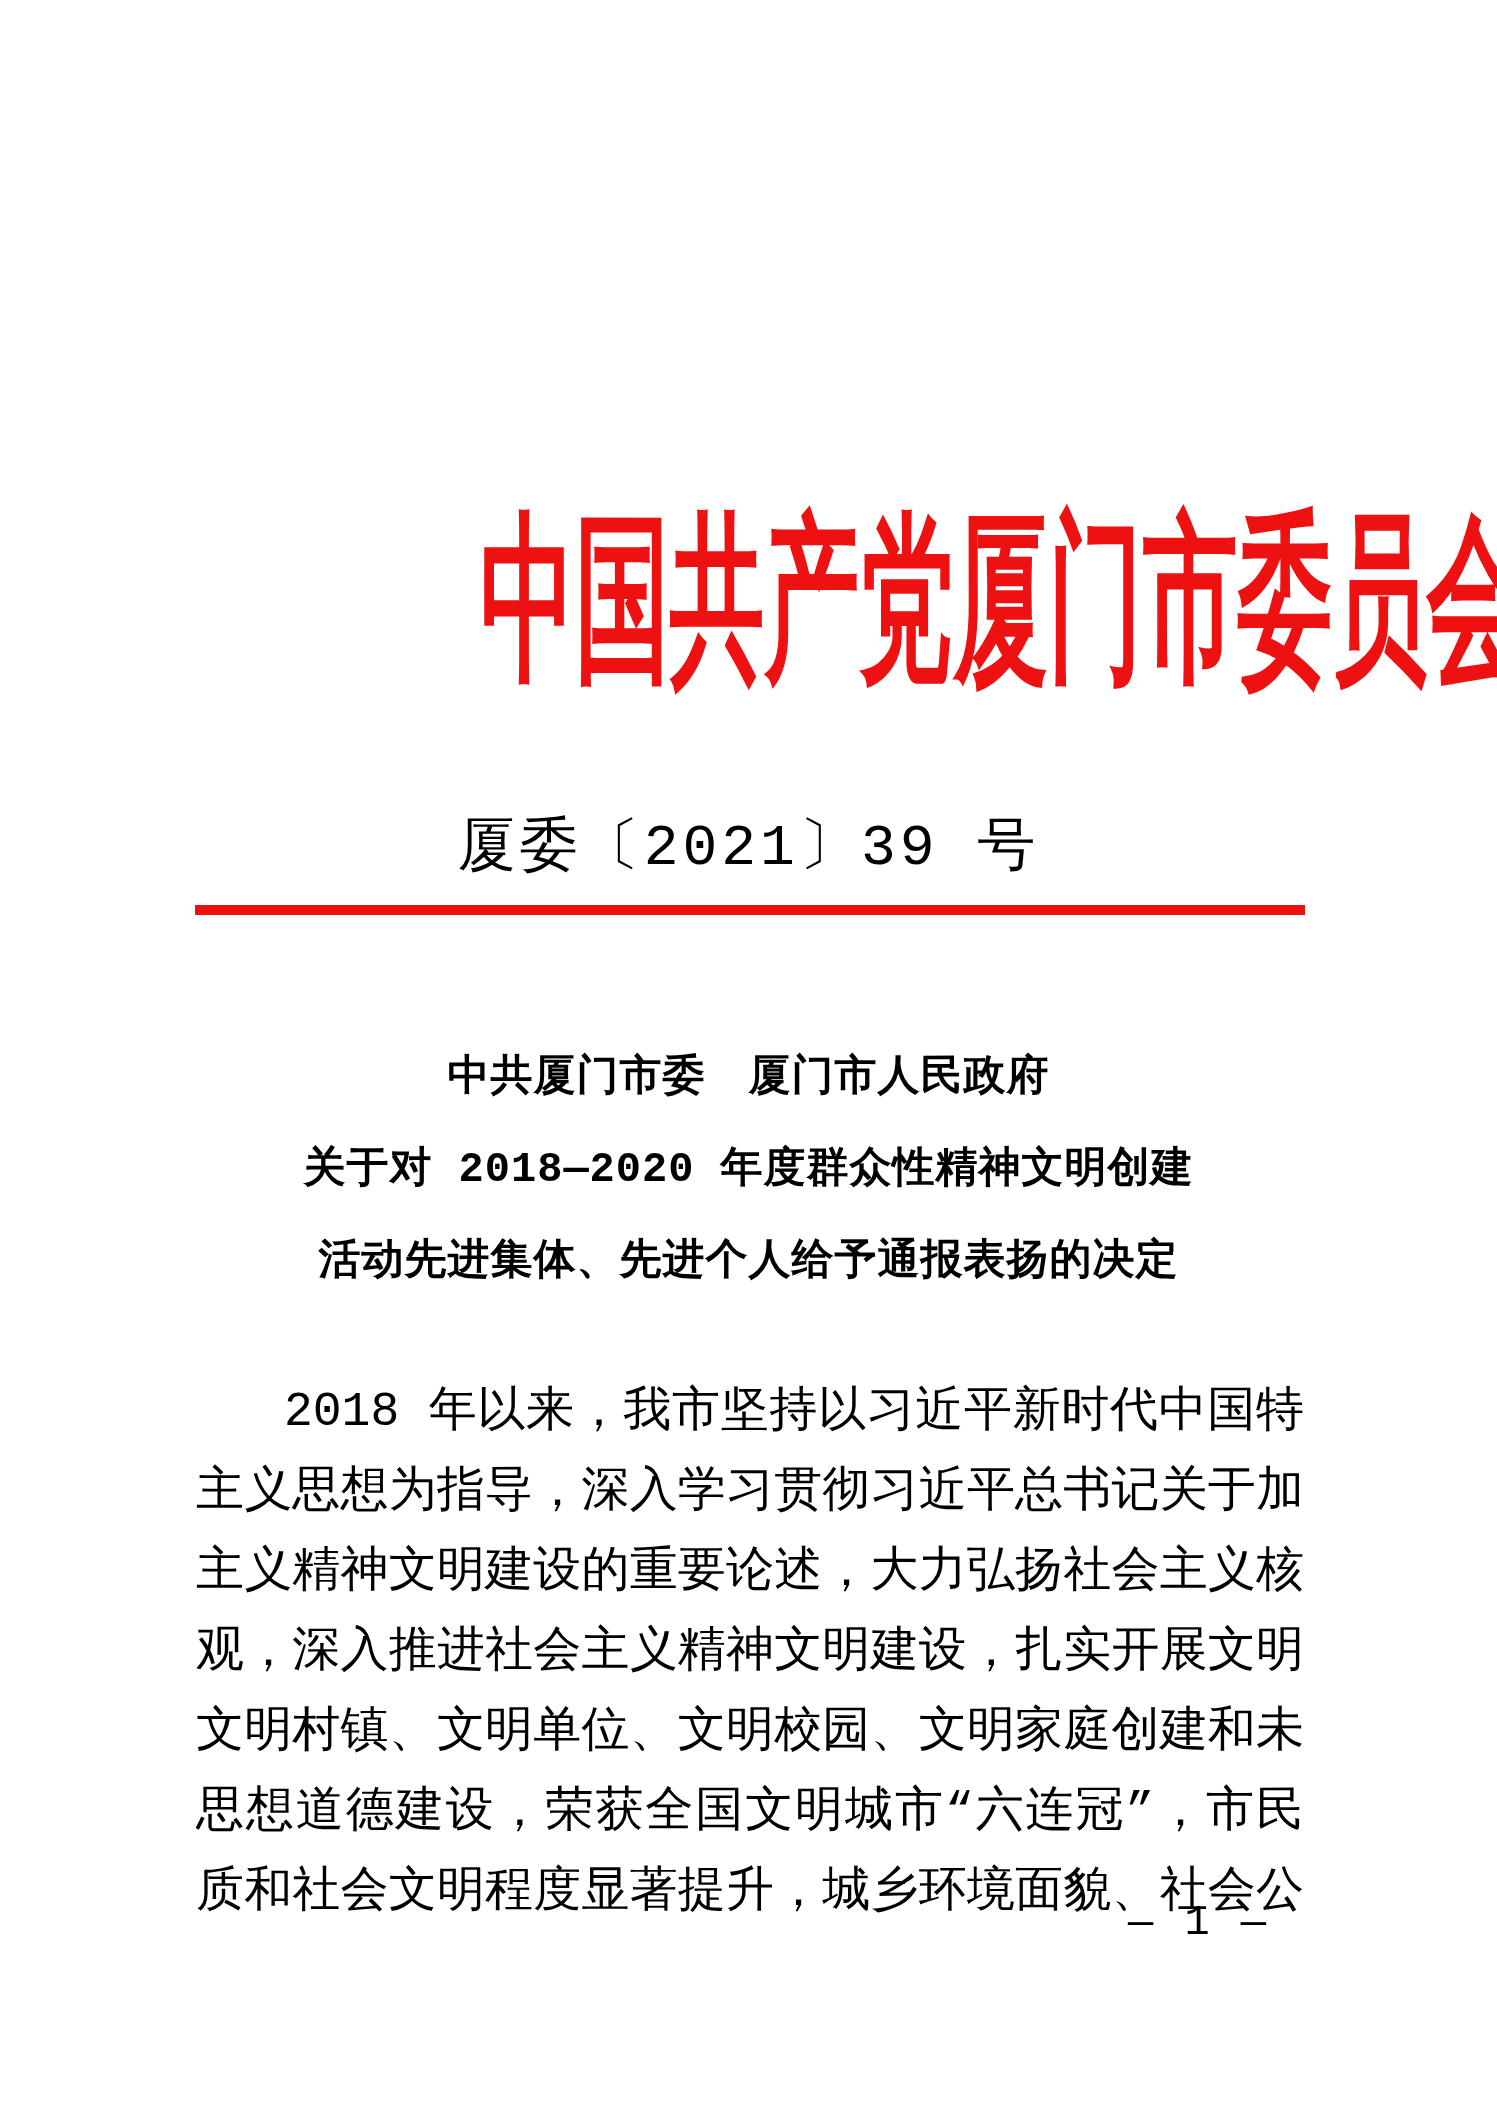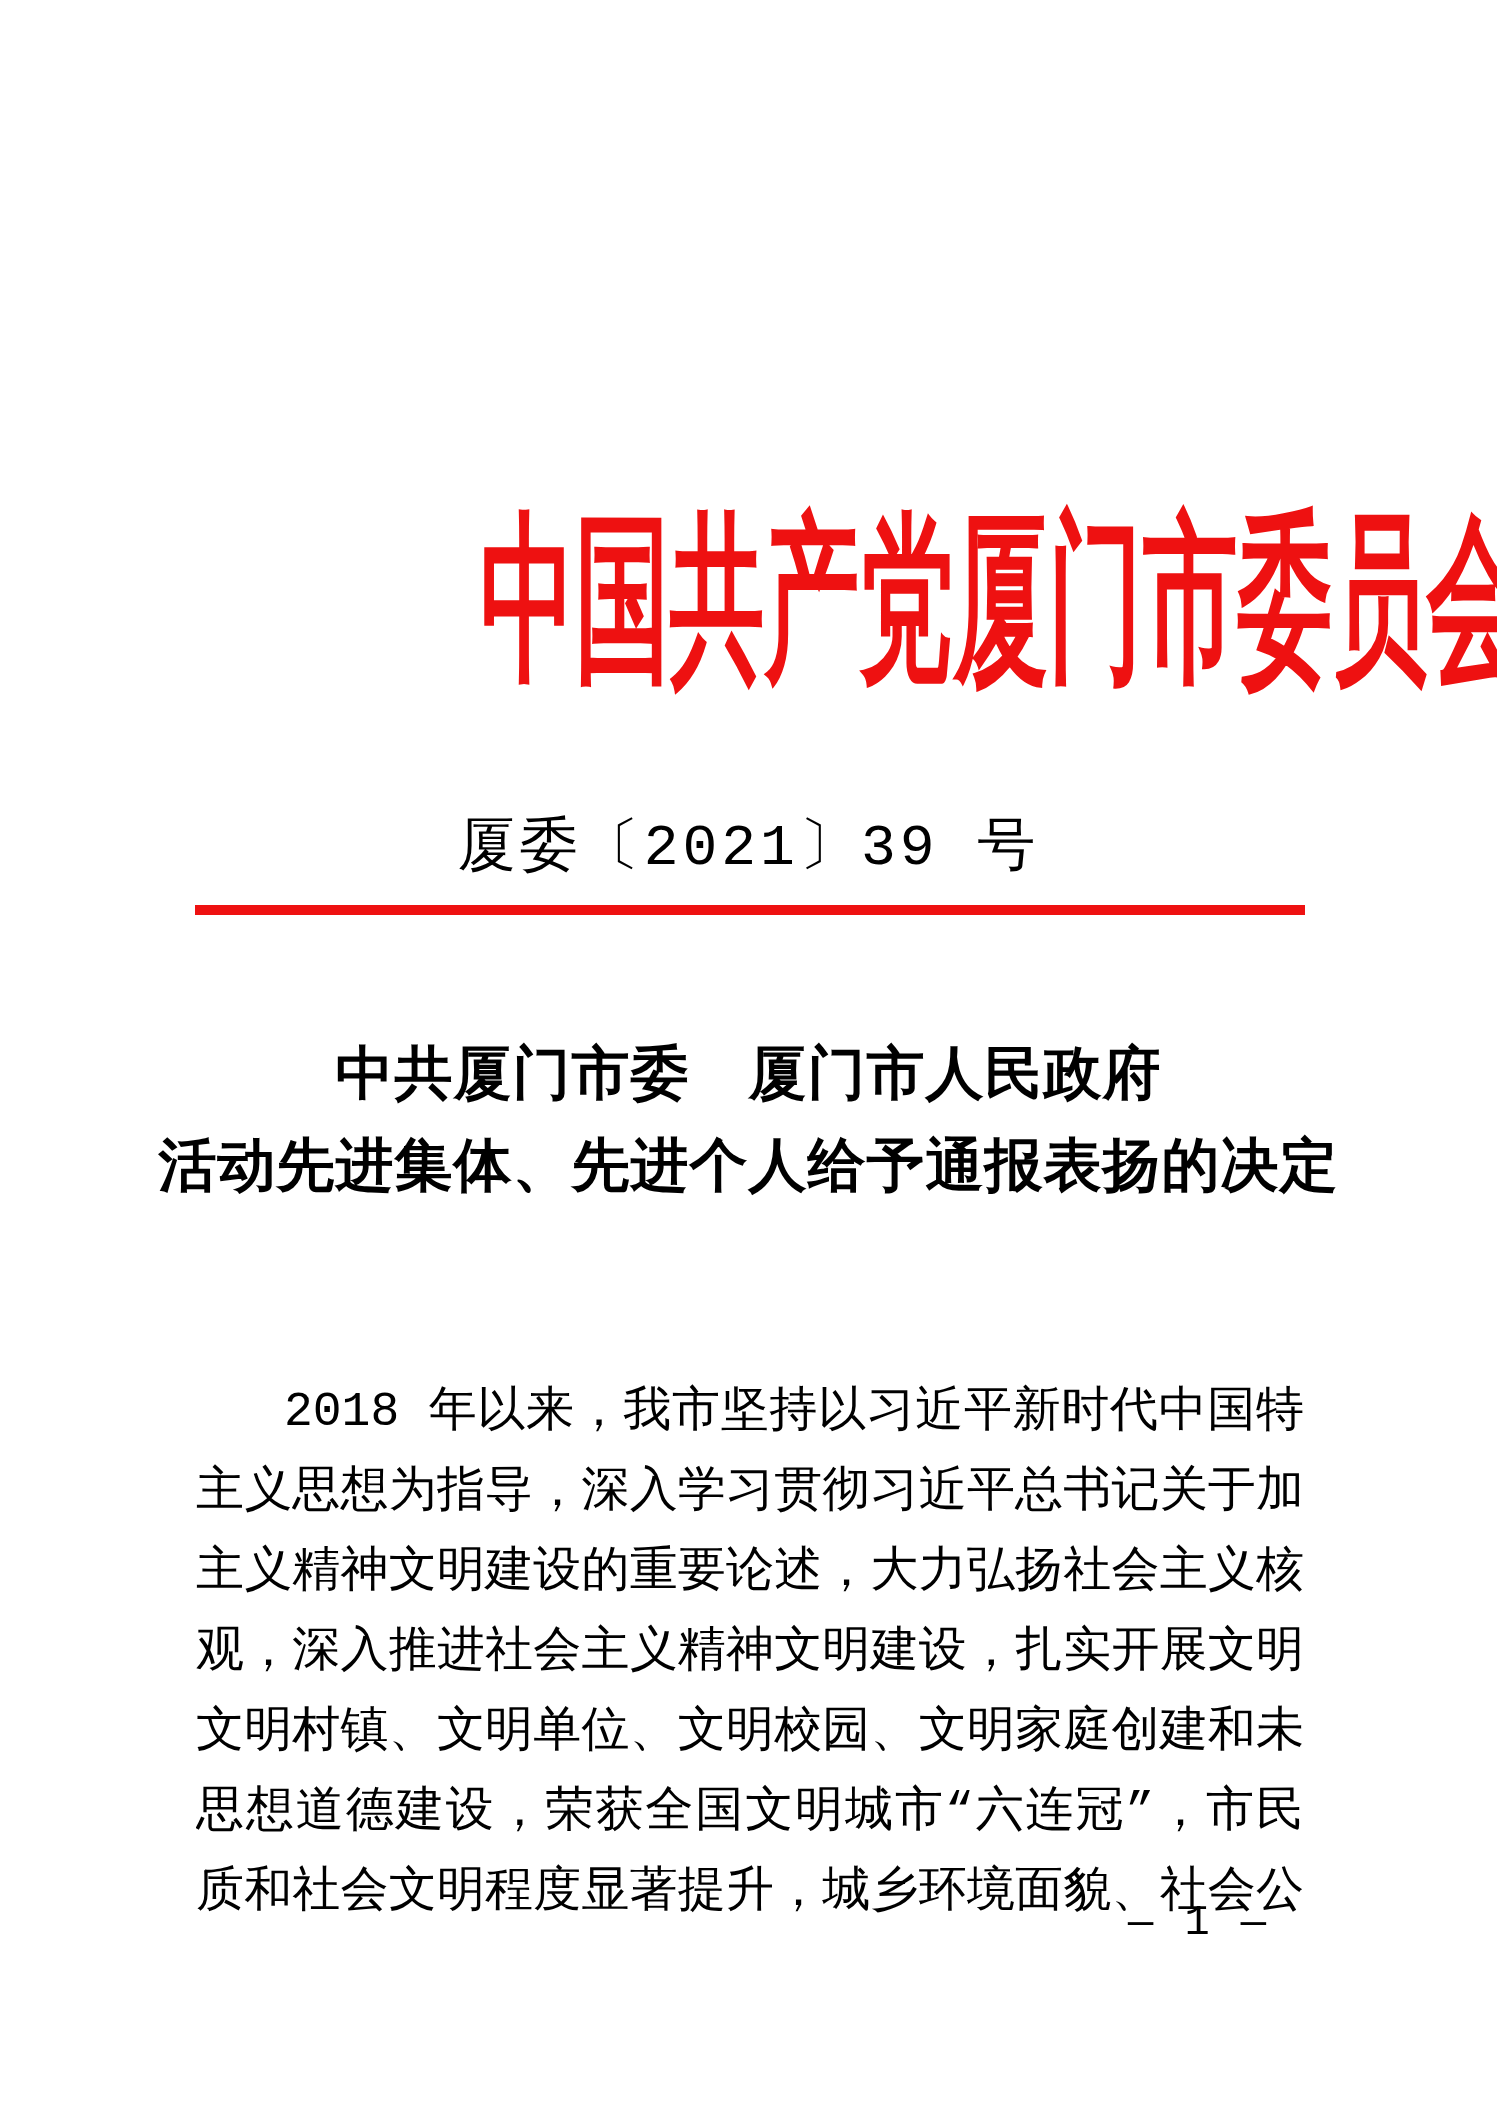--- a/index.html
+++ b/index.html
@@ -53,21 +53,21 @@
     background: var(--red);
   }
   
   .doc-title {
     position: absolute;
     top: 1016px;
     left: 90px;
     right: 90px;
     text-align: center;
     font-weight: bold;
-    font-size: 58px;
+    font-size: 42px;
     line-height: 92px;
     letter-spacing: 1px;
   }
   
   .body-text {
     position: absolute;
     left: 196px;
     width: 1108px;
     top: 1356px;
     font-size: 48px;
@@ -99,20 +99,21 @@
   <div class="org-title-wrap">
     <span class="org-title">中国共产党厦门市委员会</span>
   </div>
 
   <div class="doc-number">厦委〔2021〕39 号</div>
 
   <div class="red-divider"></div>
 
   <div class="doc-title">
     <div>中共厦门市委　厦门市人民政府</div>
+    <div>关于对 2018—2020 年度群众性精神文明创建</div>
     <div>活动先进集体、先进个人给予通报表扬的决定</div>
   </div>
 
   <div class="body-text">
     <div class="body-line first">2018 年以来，我市坚持以习近平新时代中国特色社会</div>
     <div class="body-line">主义思想为指导，深入学习贯彻习近平总书记关于加强社会</div>
     <div class="body-line">主义精神文明建设的重要论述，大力弘扬社会主义核心价值</div>
     <div class="body-line">观，深入推进社会主义精神文明建设，扎实开展文明城市、</div>
     <div class="body-line">文明村镇、文明单位、文明校园、文明家庭创建和未成年人</div>
     <div class="body-line">思想道德建设，荣获全国文明城市“六连冠”，市民文明素</div>

